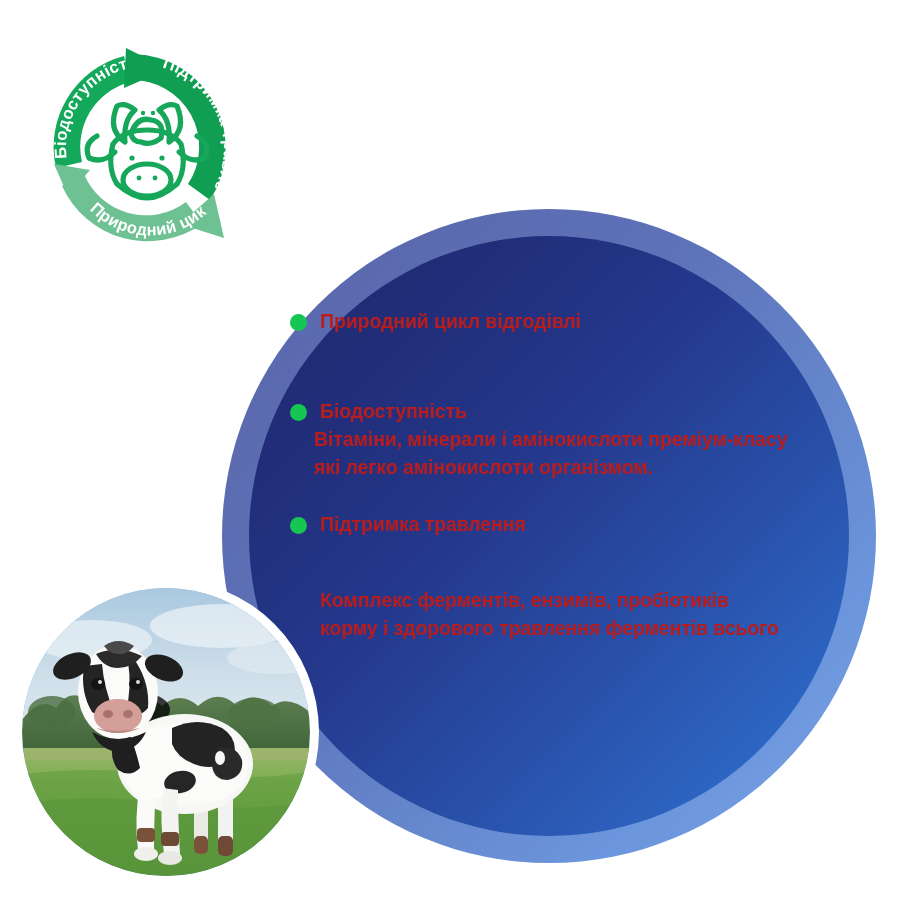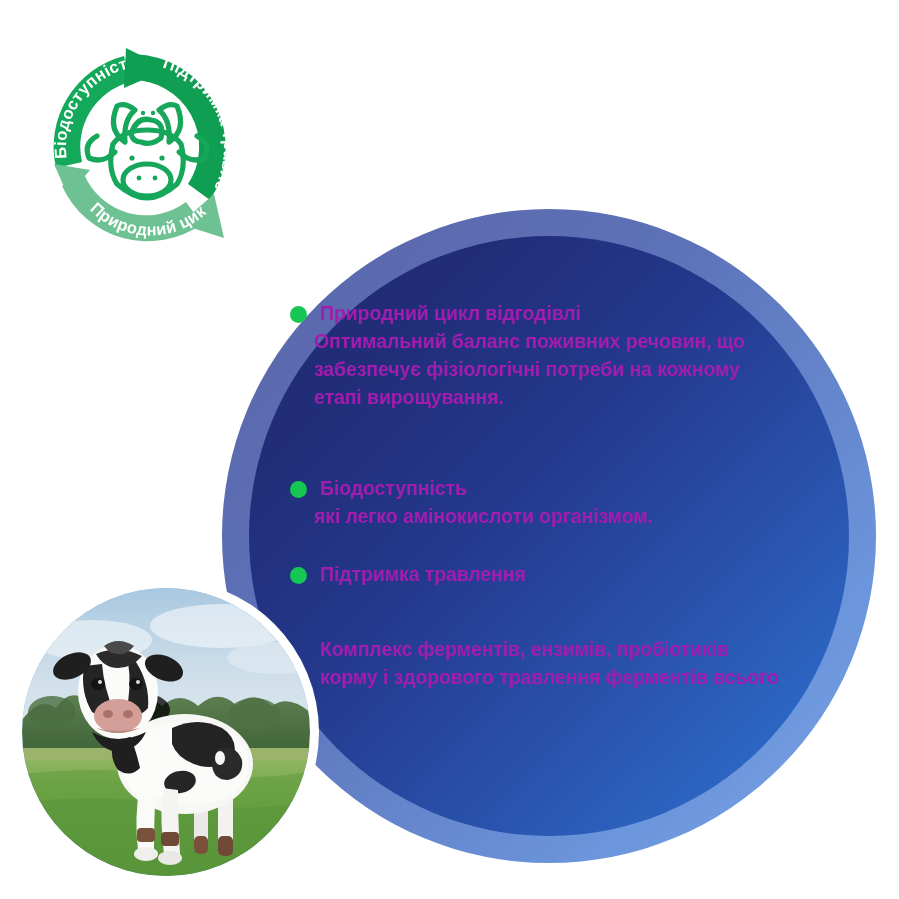--- a/index.html
+++ b/index.html
@@ -43,23 +43,23 @@
                 #24388c 42%,
                 #2950a9 66%,
                 #2d66c4 86%,
                 #3272cf 100%);
   }
 
   
   #circle-content {
     position: absolute;
     left: 290px;
-    top: 300px;
+    top: 308px;
     width: 520px;
-    color: #a21caf;
+    color: #b91c1c;
   }
   .feature {
     position: relative;
     padding-left: 30px;
     margin-bottom: 30px;
   }
   .feature:last-child { margin-bottom: 0; }
   .bullet {
     position: absolute;
     left: 0;
@@ -121,31 +121,27 @@
 <div id="blue-circle-wrap">
   <div id="blue-ring"></div>
   <div id="blue-core"></div>
 </div>
 
 <div id="circle-content">
 
   <div class="feature" id="feature-0">
     <span class="bullet"></span>
     <p class="feature-title">Природний цикл відгодівлі</p>
-    <p class="feature-body">
-      <span class="ln">Оптимальний баланс поживних речовин, що</span>
-      <span class="ln">забезпечує фізіологічні потреби на кожному</span>
-      <span class="ln">етапі вирощування.</span>
-    </p>
   </div>
 
   <div class="feature" id="feature-1">
     <span class="bullet"></span>
     <p class="feature-title">Біодоступність</p>
     <p class="feature-body">
+      <span class="ln">Вітаміни, мінерали і амінокислоти преміум-класу</span>
       <span class="ln">які легко амінокислоти організмом.</span>
     </p>
   </div>
 
   <div class="feature" id="feature-2">
     <span class="bullet"></span>
     <p class="feature-title">Підтримка травлення</p>
     <p class="feature-body">
       <span class="ln">Комплекс ферментів, ензимів, пробіотиків</span>
       <span class="ln">корму і здорового травлення ферментів всього</span>

